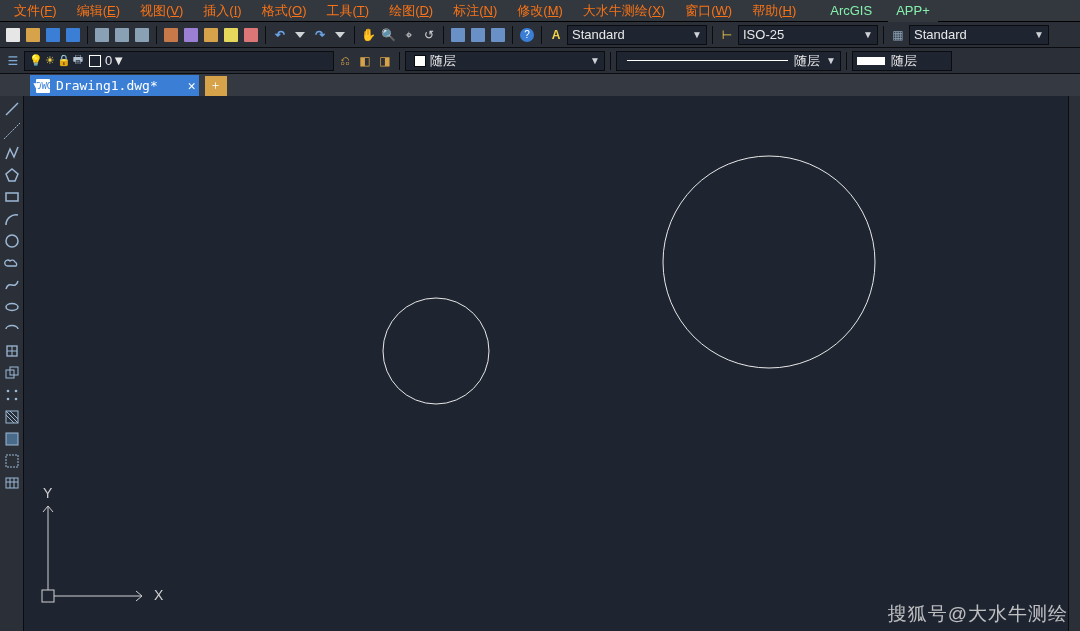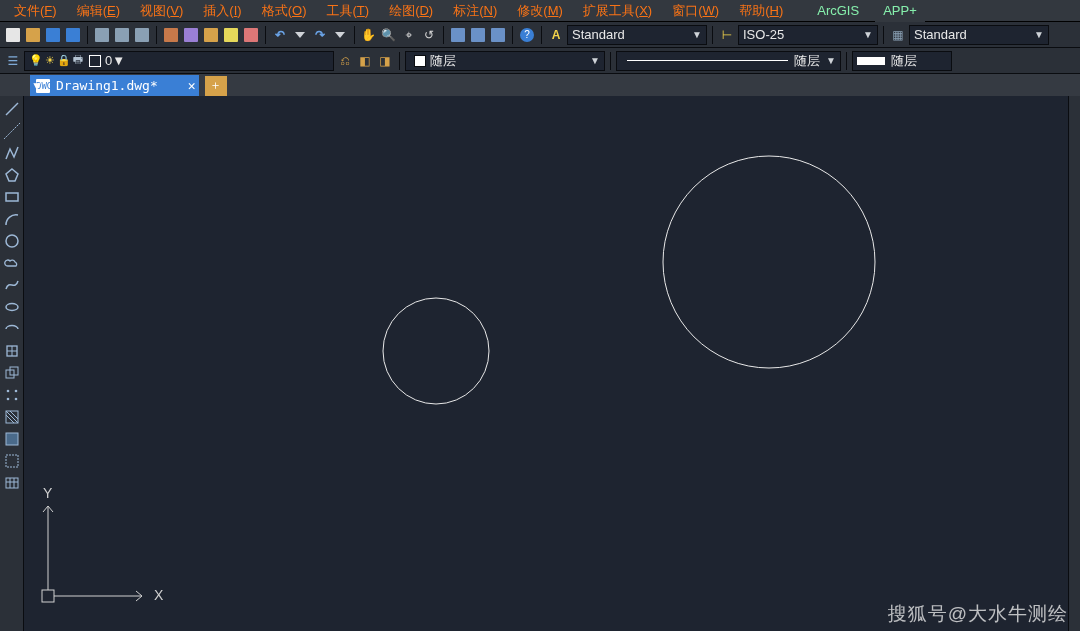--- a/index.html
+++ b/index.html
@@ -149,21 +149,21 @@
 <div class="menubar">
   <div class="menu-item"><span>文件</span>(<span class="hot">F</span>)</div>
   <div class="menu-item"><span>编辑</span>(<span class="hot">E</span>)</div>
   <div class="menu-item"><span>视图</span>(<span class="hot">V</span>)</div>
   <div class="menu-item"><span>插入</span>(<span class="hot">I</span>)</div>
   <div class="menu-item"><span>格式</span>(<span class="hot">O</span>)</div>
   <div class="menu-item"><span>工具</span>(<span class="hot">T</span>)</div>
   <div class="menu-item"><span>绘图</span>(<span class="hot">D</span>)</div>
   <div class="menu-item"><span>标注</span>(<span class="hot">N</span>)</div>
   <div class="menu-item"><span>修改</span>(<span class="hot">M</span>)</div>
-  <div class="menu-item"><span>扩展工具</span>(<span class="hot">X</span>)</div>
+  <div class="menu-item"><span>大水牛测绘</span>(<span class="hot">X</span>)</div>
   <div class="menu-item"><span>窗口</span>(<span class="hot">W</span>)</div>
   <div class="menu-item"><span>帮助</span>(<span class="hot">H</span>)</div>
   <div style="flex:0 0 8px"></div>
   <div class="menu-item menu-plugin">ArcGIS</div>
   <div class="menu-item menu-plugin">APP+</div>
 </div>
 
 <div class="toolbar">
   <div class="tb-btn">
       <div class="sq sq-new"></div>

